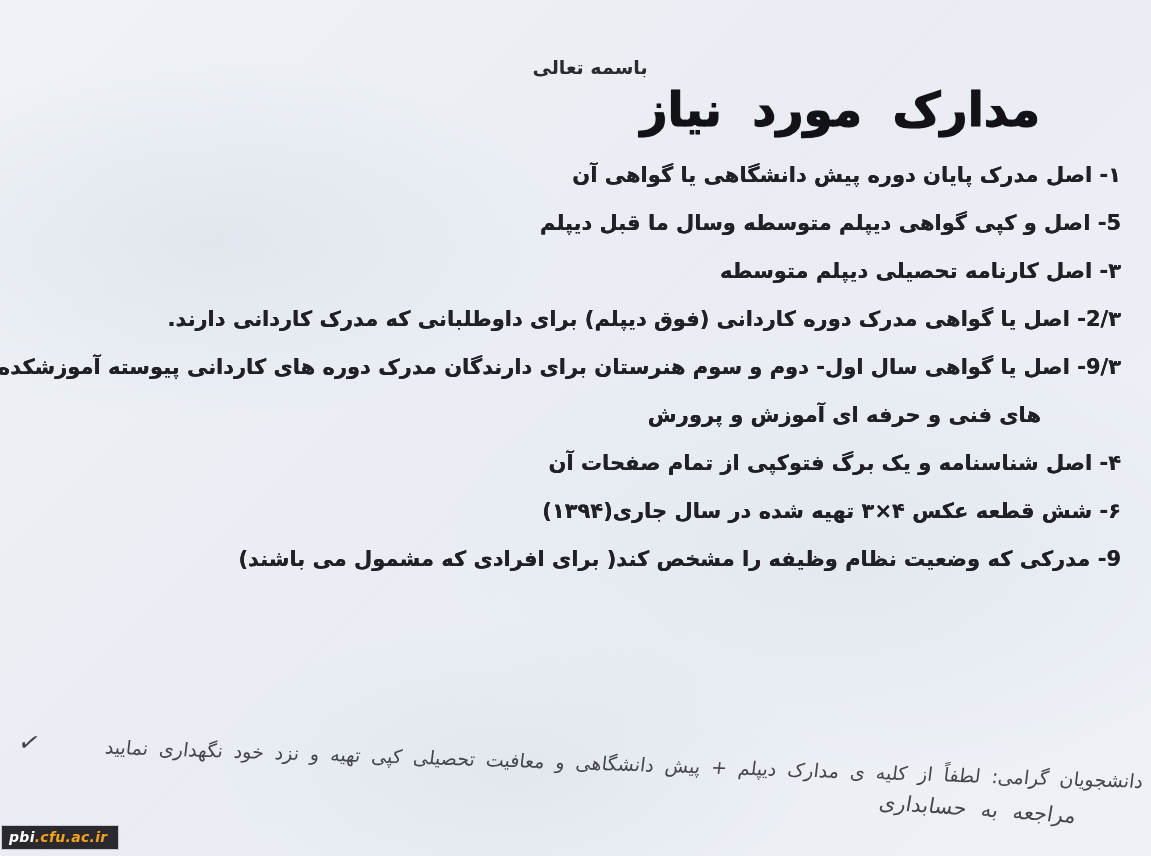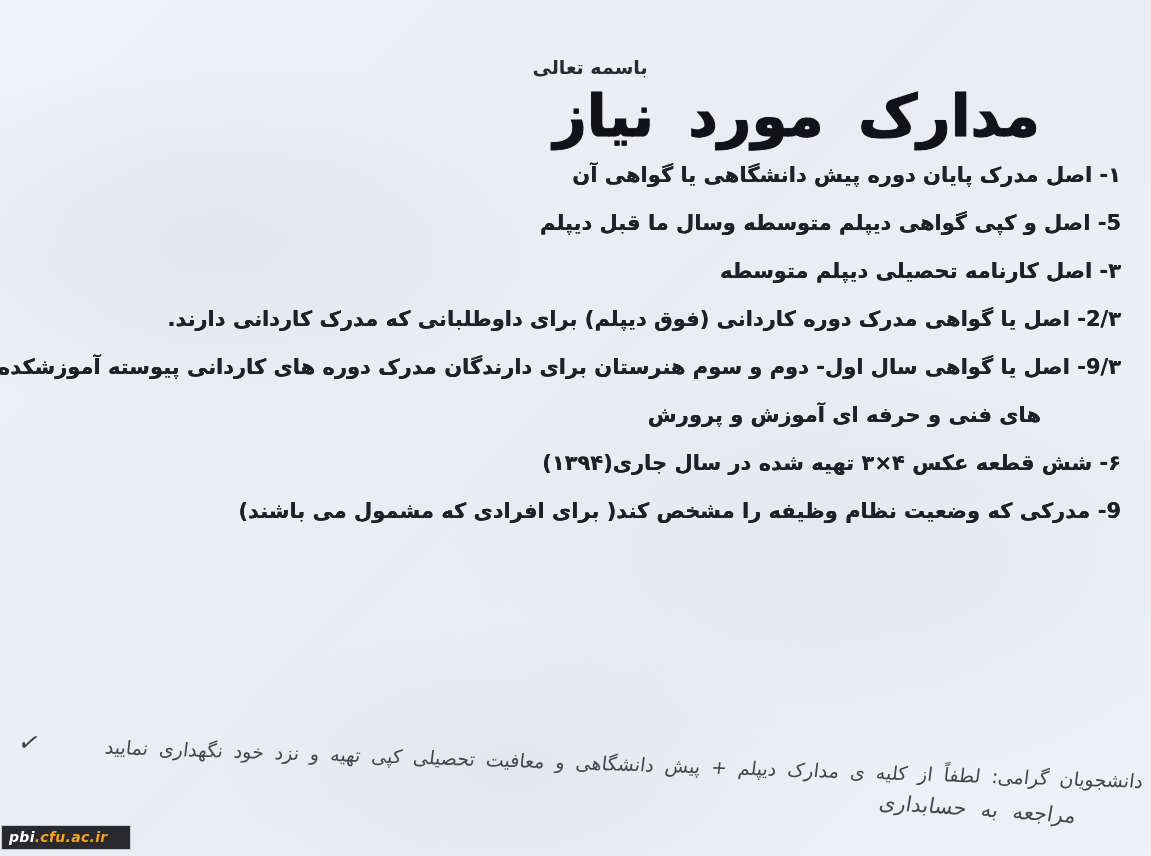--- a/index.html
+++ b/index.html
@@ -22,21 +22,21 @@
   }
   .bismillah{
     position:absolute; top:40px; left:505px; width:170px;
     text-align:center;
     font-size:19px; font-weight:bold;
     color:#2a2b30;
     margin-top:16px;
   }
   .doc-title{
     position:absolute; top:82px; right:111px;
-    font-size:58px; font-weight:bold;
+    font-size:47px; font-weight:bold;
     color:#131317;
     -webkit-text-stroke:1px #131317;
     text-shadow:0 0 1px #131317;
     word-spacing:14px;
     white-space:nowrap;
     text-align:center;
   }
   .req-list{
     position:absolute; top:151px; right:30px; left:20px;
     font-size:21px; font-weight:bold;
@@ -70,21 +70,21 @@
     transform-origin:right center;
     font-size:21px; font-weight:400;
     color:#45454c;
     word-spacing:8px;
     white-space:nowrap;
   }
   .watermark{
     position:absolute; left:2px; bottom:7px;
     direction:ltr;
     background:#2a2a2e;
-    padding:3px 22px 4px 7px;
+    padding:3px 10px 4px 7px;
     font-size:14px; font-weight:bold; font-style:italic;
     letter-spacing:0.3px;
     box-shadow:0 0 0 1px rgba(0,0,0,0.15);
   }
   .watermark .wm-prefix{ color:#ffffff; }
   .watermark .wm-suffix{ color:#f6a21d; }
 </style>
 </head>
 <body>
 
@@ -94,20 +94,21 @@
 
   <div class="doc-title">مدارک مورد نیاز</div>
 
   <div class="req-list">
     <div class="line">۱- اصل مدرک پایان دوره پیش دانشگاهی یا گواهی آن</div>
     <div class="line">5- اصل و کپی گواهی دیپلم متوسطه وسال ما قبل دیپلم</div>
     <div class="line">۳- اصل کارنامه تحصیلی دیپلم متوسطه</div>
     <div class="line">۳‏/‏2- اصل یا گواهی مدرک دوره کاردانی (فوق دیپلم) برای داوطلبانی که مدرک کاردانی دارند.</div>
     <div class="line">۳‏/‏9- اصل یا گواهی سال اول- دوم و سوم هنرستان برای دارندگان مدرک دوره های کاردانی پیوسته آموزشکده</div>
     <div class="line indent">های فنی و حرفه ای آموزش و پرورش</div>
+    <div class="line">۴- اصل شناسنامه و یک برگ فتوکپی از تمام صفحات آن</div>
     <div class="line">۶- شش قطعه عکس ۴×۳ تهیه شده در سال جاری(۱۳۹۴)</div>
     <div class="line">9- مدرکی که وضعیت نظام وظیفه را مشخص کند( برای افرادی که مشمول می باشند)</div>
   </div>
 
   <div class="handwritten-note">
     <span class="note-text">دانشجویان گرامی: لطفاً از کلیه ی مدارک دیپلم + پیش دانشگاهی و معافیت تحصیلی کپی تهیه و نزد خود نگهداری نمایید</span>
     <span class="checkmark">✓</span>
   </div>
 
   <div class="handwritten-signature">مراجعه به حسابداری</div>

